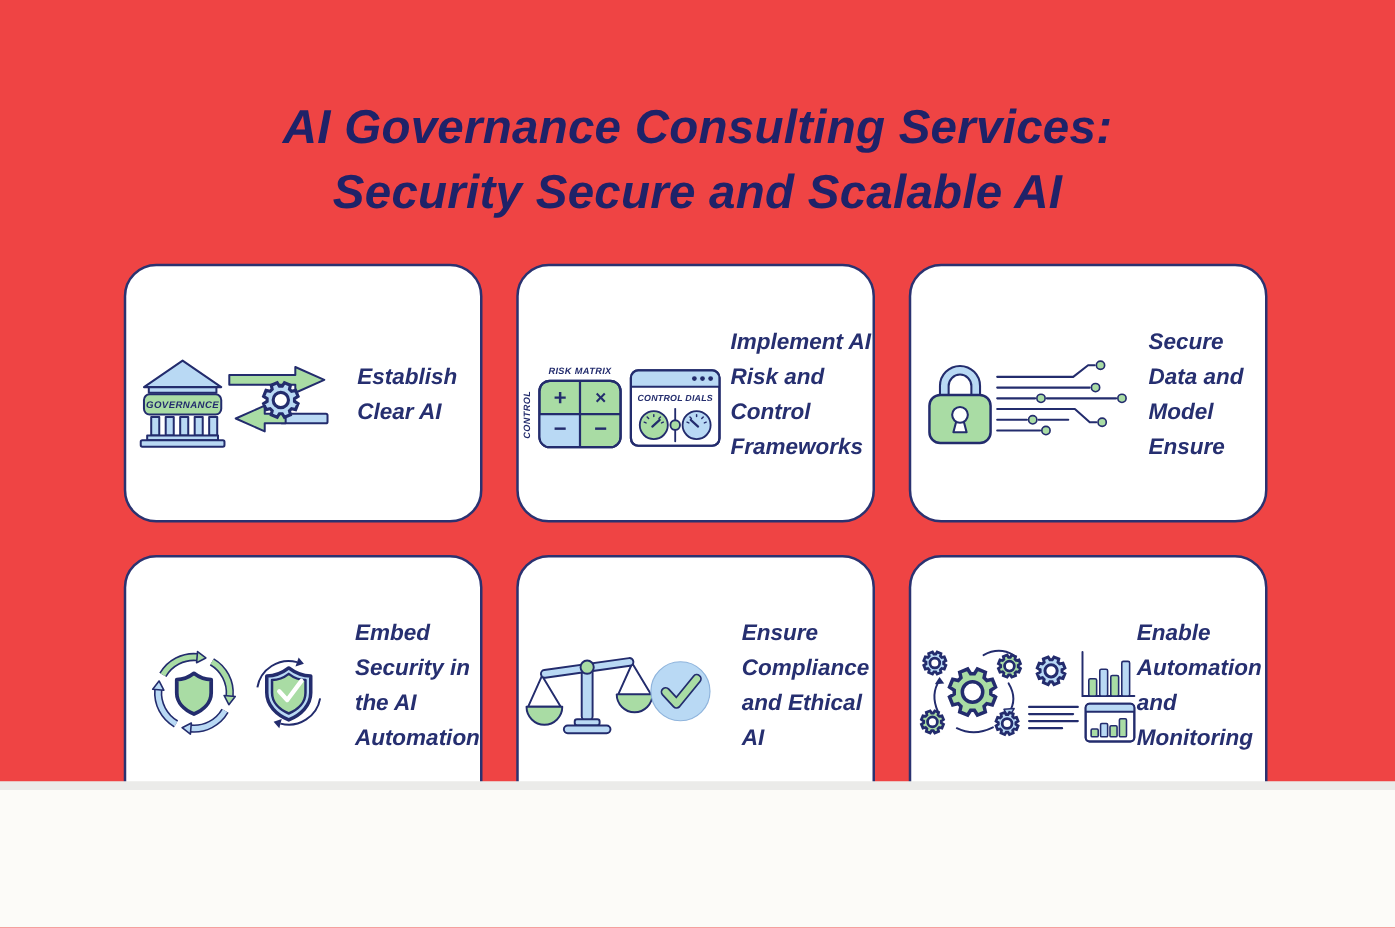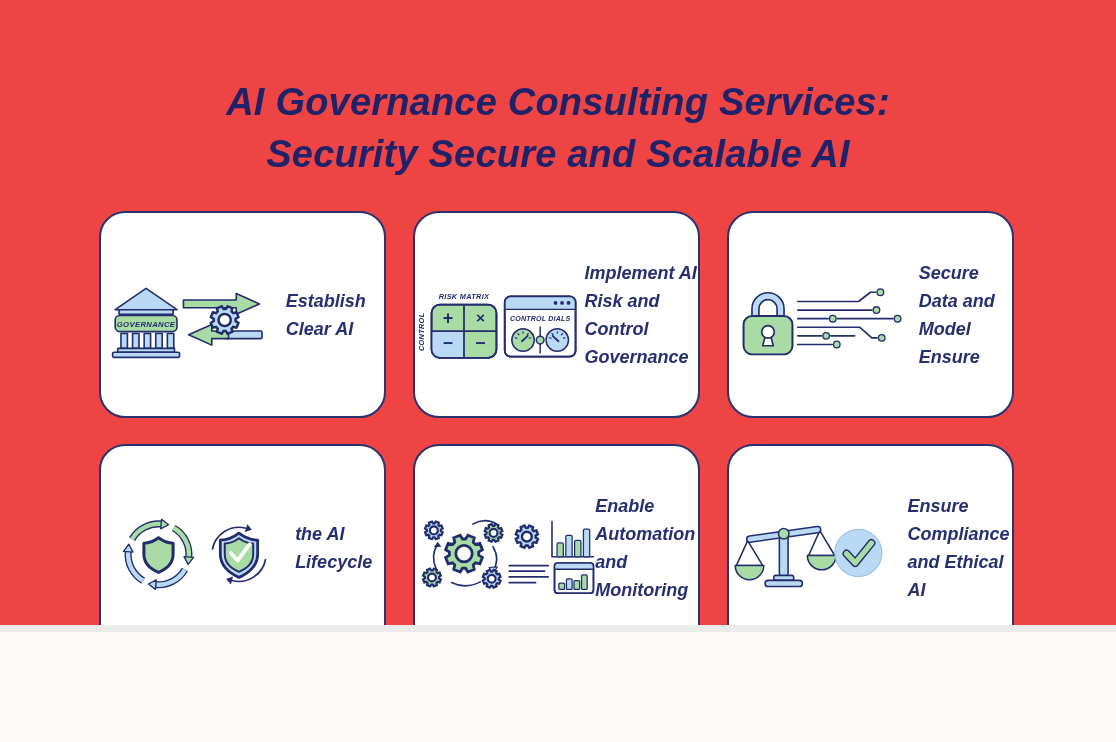--- a/index.html
+++ b/index.html
@@ -129,21 +129,21 @@
               <line x1="241" y1="82" x2="241" y2="84.5"></line>
                 <line x1="250" y1="85" x2="248" y2="87"></line>
               <line x1="254" y1="92" x2="251.5" y2="93"></line>
             </g>
             <line class="st" x1="243" y1="98" x2="233" y2="89" stroke-width="3" stroke-linecap="round"></line>
           </g>
         </g>
       </svg>
       <div class="label">
         <div>Implement AI Risk and</div>
-        <div>Control Governance</div>
+        <div>Control Frameworks</div>
       </div>
     </div>
 
     <div class="card">
       <svg width="287" height="124" viewBox="0 0 287 124">
         <g>
           <path class="st" d="M40 58 V45 A19 19 0 0 1 78 45 V58" stroke-width="13"></path>
           <path d="M40 58 V45 A19 19 0 0 1 78 45 V58" stroke="#b9d9f4" stroke-width="8" fill="none"></path>
           <rect class="green" x="22" y="56" width="74" height="58" rx="13" stroke="#232c6d" stroke-width="3"></rect>
           <path d="M55 86 L63 86 L67 101 L51 101 Z" fill="#ffffff" stroke="#232c6d" stroke-width="2.5" stroke-linejoin="round"></path>
@@ -188,21 +188,49 @@
           <path class="st" d="M164.6 57.1 A40 40 0 0 1 214.4 25.4" stroke-width="2.5"></path>
           <polygon class="navyf" points="223,27.6 216.4,19.6 212.4,30.9"></polygon>
           <path class="st" d="M243.4 70.9 A40 40 0 0 1 193.6 102.6" stroke-width="2.5"></path>
           <polygon class="navyf" points="185,100.3 192.1,108.4 195.2,96.8"></polygon>
           <use href="#shieldP" transform="translate(204,64) scale(0.92)" class="blue" stroke="#232c6d" stroke-width="2.8" stroke-linejoin="round"></use>
           <use href="#shieldP" transform="translate(204,64) scale(0.70)" class="green" stroke="#232c6d" stroke-width="2" stroke-linejoin="round"></use>
           <path d="M192 62 L202 73 L220 49" fill="none" stroke="#ffffff" stroke-width="5.5" stroke-linecap="round" stroke-linejoin="round"></path>
         </g>
       </svg>
       <div class="label">
-        <div>the AI Lifecycle</div>
+        <div>Embed Security in</div>
+        <div>the AI Automation</div>
+      </div>
+    </div>
+
+    <div class="card">
+      <svg width="287" height="124" viewBox="0 0 287 124">
+        <g stroke="#232c6d" stroke-width="2.5" stroke-linejoin="round">
+          <rect class="blue" x="81" y="30" width="14" height="70" rx="6"></rect>
+          <g>
+            <path d="M30 42 L12 82 L54 82 Z" fill="#ffffff"></path>
+            <path class="green" d="M10 82 A23 23 0 0 0 56 82 Z"></path>
+            <path d="M146 26 L128 66 L170 66 Z" fill="#ffffff"></path>
+            <path class="green" d="M126 66 A23 23 0 0 0 172 66 Z"></path>
+          </g>
+          <rect class="blue" x="28" y="27" width="120" height="10" rx="5" transform="rotate(-8 88 32)"></rect>
+          <circle class="green" cx="88" cy="31" r="8.5"></circle>
+          <rect class="blue" x="72" y="98" width="32" height="8" rx="3"></rect>
+          <rect class="blue" x="58" y="106" width="60" height="10" rx="5"></rect>
+        </g>
+        <g>
+          <circle class="blue" cx="208" cy="62" r="38" stroke="#8fb4dc" stroke-width="1.5"></circle>
+          <path d="M189 63 L203 78 L229 46" fill="none" stroke="#232c6d" stroke-width="13" stroke-linecap="round" stroke-linejoin="round"></path>
+          <path d="M189 63 L203 78 L229 46" fill="none" stroke="#a9dca4" stroke-width="8.5" stroke-linecap="round" stroke-linejoin="round"></path>
+        </g>
+      </svg>
+      <div class="label">
+        <div>Ensure Compliance</div>
+        <div>and Ethical AI</div>
       </div>
     </div>
 
     <div class="card">
       <svg width="287" height="124" viewBox="0 0 287 124">
         <g>
           <g class="st" stroke-width="2.5" stroke-linecap="round" fill="none">
             <path d="M92 16 Q112 5 130 16"></path>
             <path d="M58 109 Q80 120 104 108"></path>
             <path d="M34 88 Q24 66 36 48"></path>
@@ -246,43 +274,16 @@
             </g>
           </g>
         </g>
       </svg>
       <div class="label">
         <div>Enable Automation</div>
         <div>and Monitoring</div>
       </div>
     </div>
 
-    <div class="card">
-      <svg width="287" height="124" viewBox="0 0 287 124">
-        <g stroke="#232c6d" stroke-width="2.5" stroke-linejoin="round">
-          <rect class="blue" x="81" y="30" width="14" height="70" rx="6"></rect>
-          <g>
-            <path d="M30 42 L12 82 L54 82 Z" fill="#ffffff"></path>
-            <path class="green" d="M10 82 A23 23 0 0 0 56 82 Z"></path>
-            <path d="M146 26 L128 66 L170 66 Z" fill="#ffffff"></path>
-            <path class="green" d="M126 66 A23 23 0 0 0 172 66 Z"></path>
-          </g>
-          <rect class="blue" x="28" y="27" width="120" height="10" rx="5" transform="rotate(-8 88 32)"></rect>
-          <circle class="green" cx="88" cy="31" r="8.5"></circle>
-          <rect class="blue" x="72" y="98" width="32" height="8" rx="3"></rect>
-          <rect class="blue" x="58" y="106" width="60" height="10" rx="5"></rect>
-        </g>
-        <g>
-          <circle class="blue" cx="208" cy="62" r="38" stroke="#8fb4dc" stroke-width="1.5"></circle>
-          <path d="M189 63 L203 78 L229 46" fill="none" stroke="#232c6d" stroke-width="13" stroke-linecap="round" stroke-linejoin="round"></path>
-          <path d="M189 63 L203 78 L229 46" fill="none" stroke="#a9dca4" stroke-width="8.5" stroke-linecap="round" stroke-linejoin="round"></path>
-        </g>
-      </svg>
-      <div class="label">
-        <div>Ensure Compliance</div>
-        <div>and Ethical AI</div>
-      </div>
-    </div>
-
   </div>
 
   <div id="bottom-edge"></div>
 </div>
 
 </body></html>

